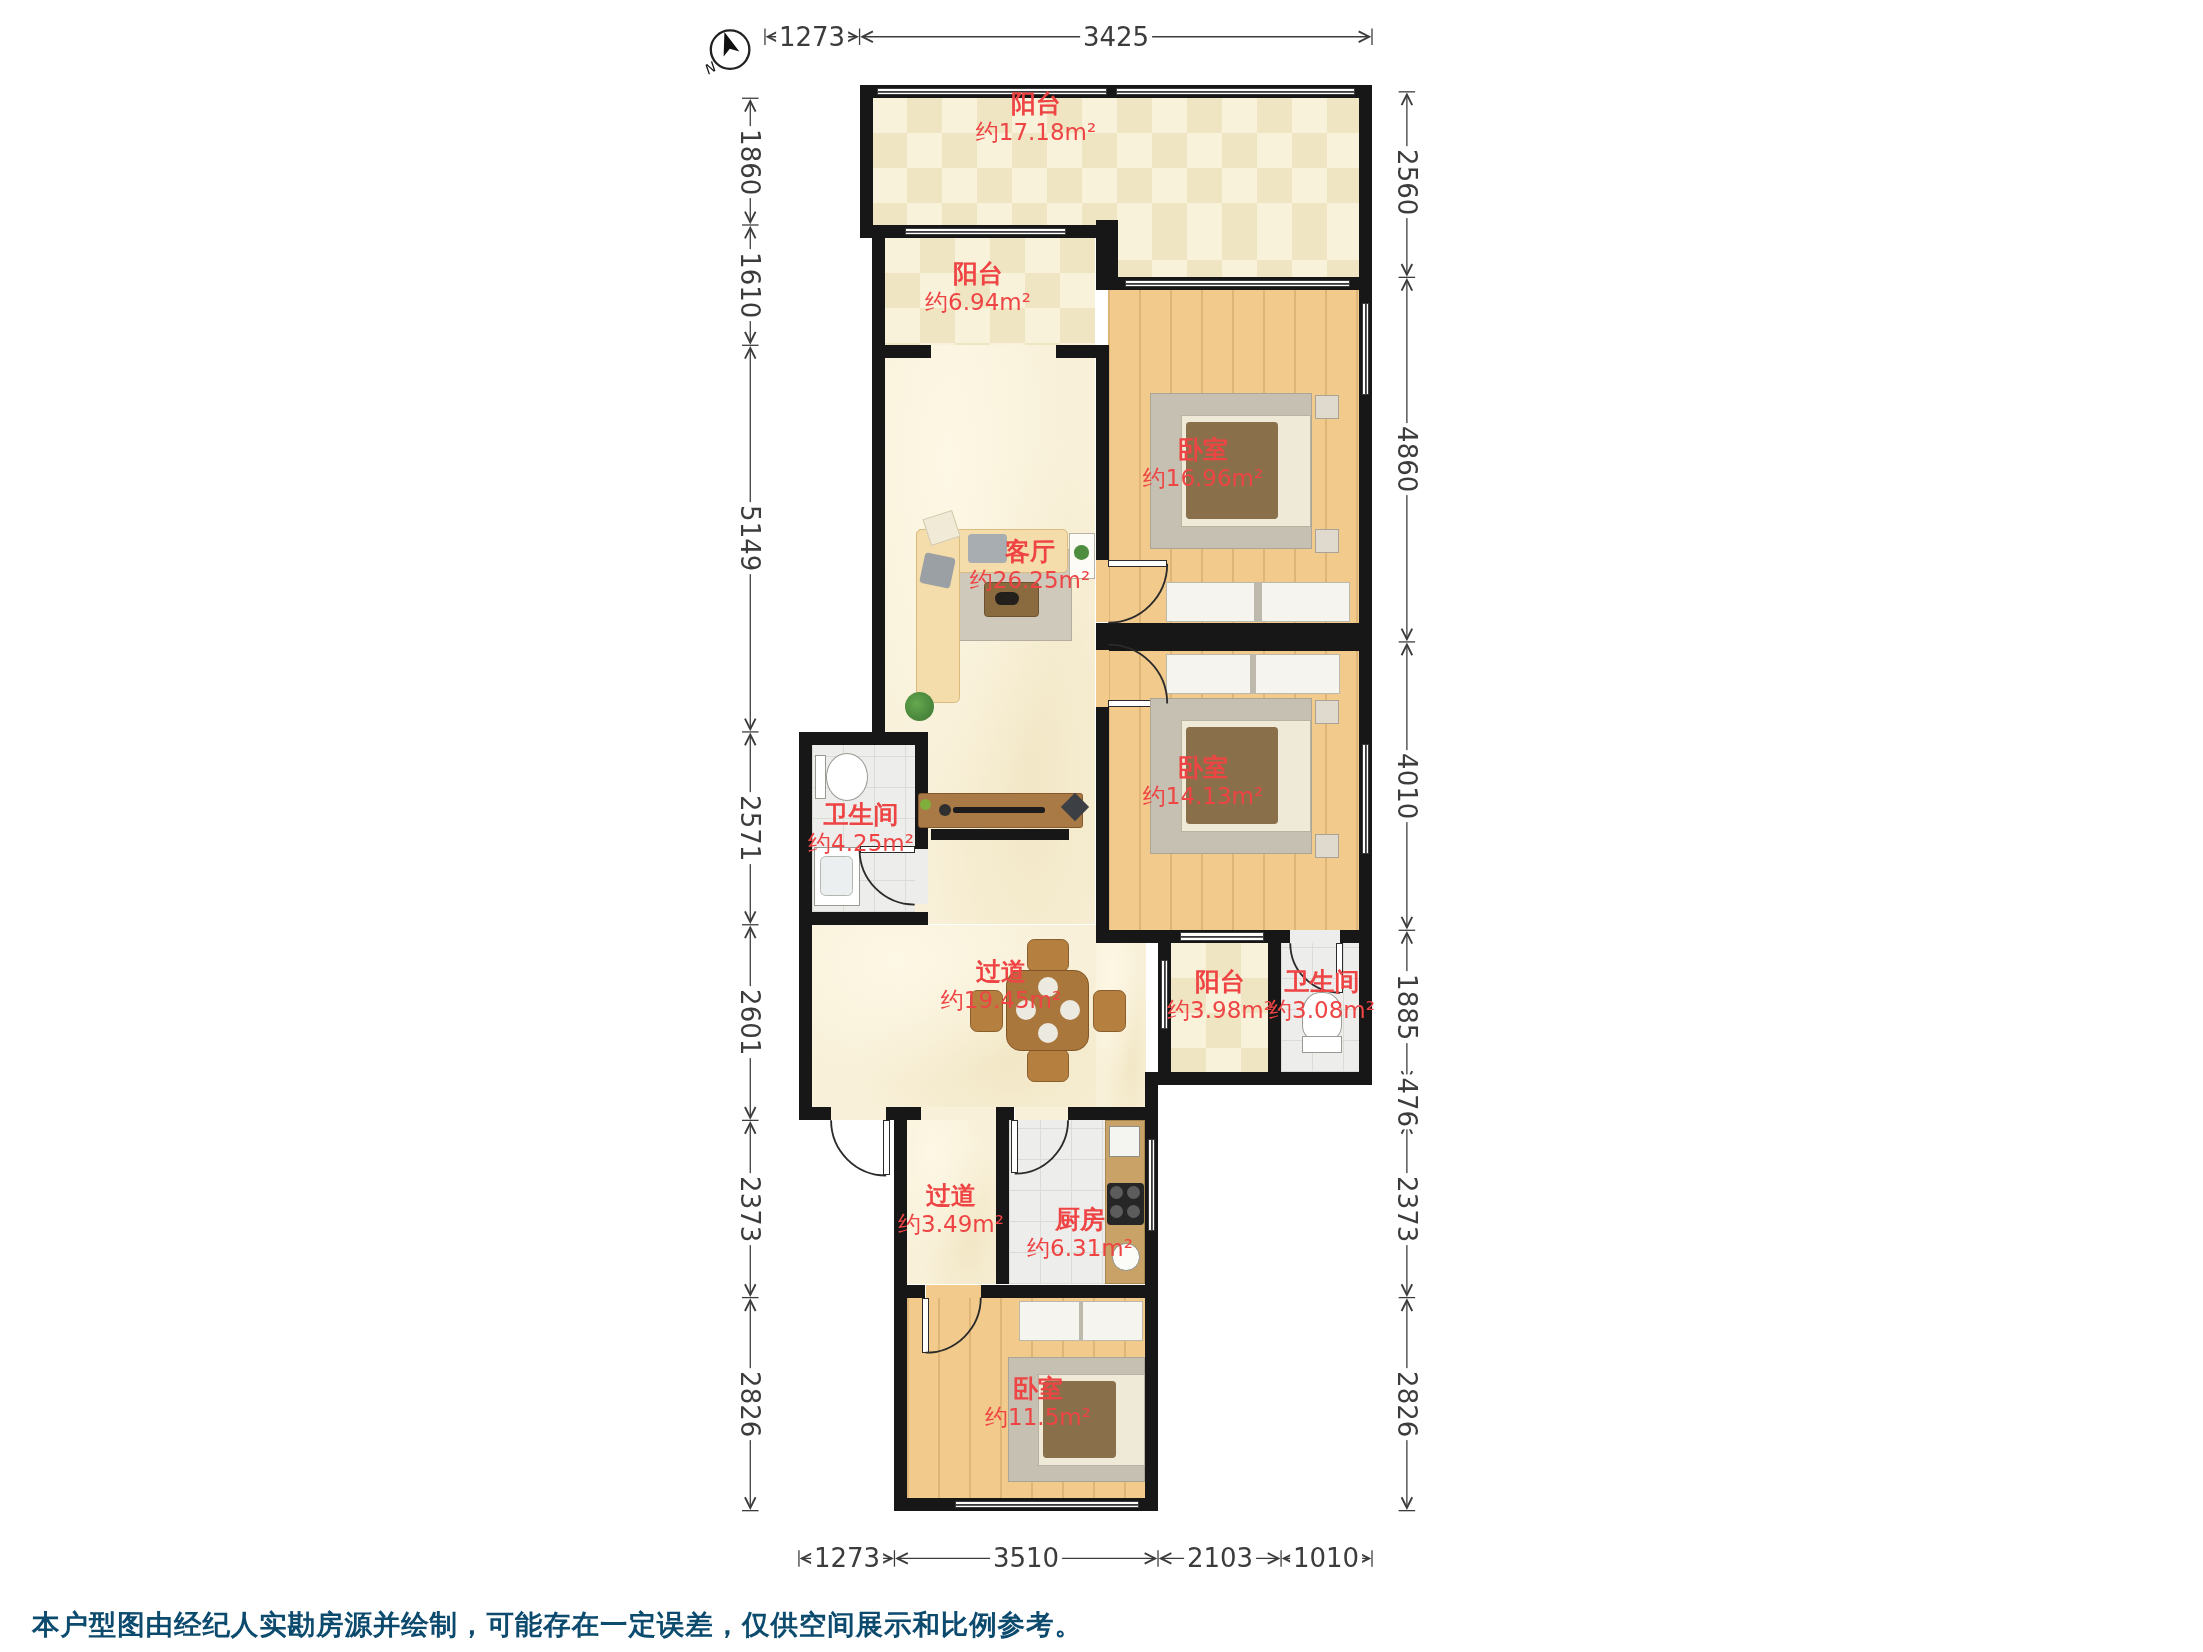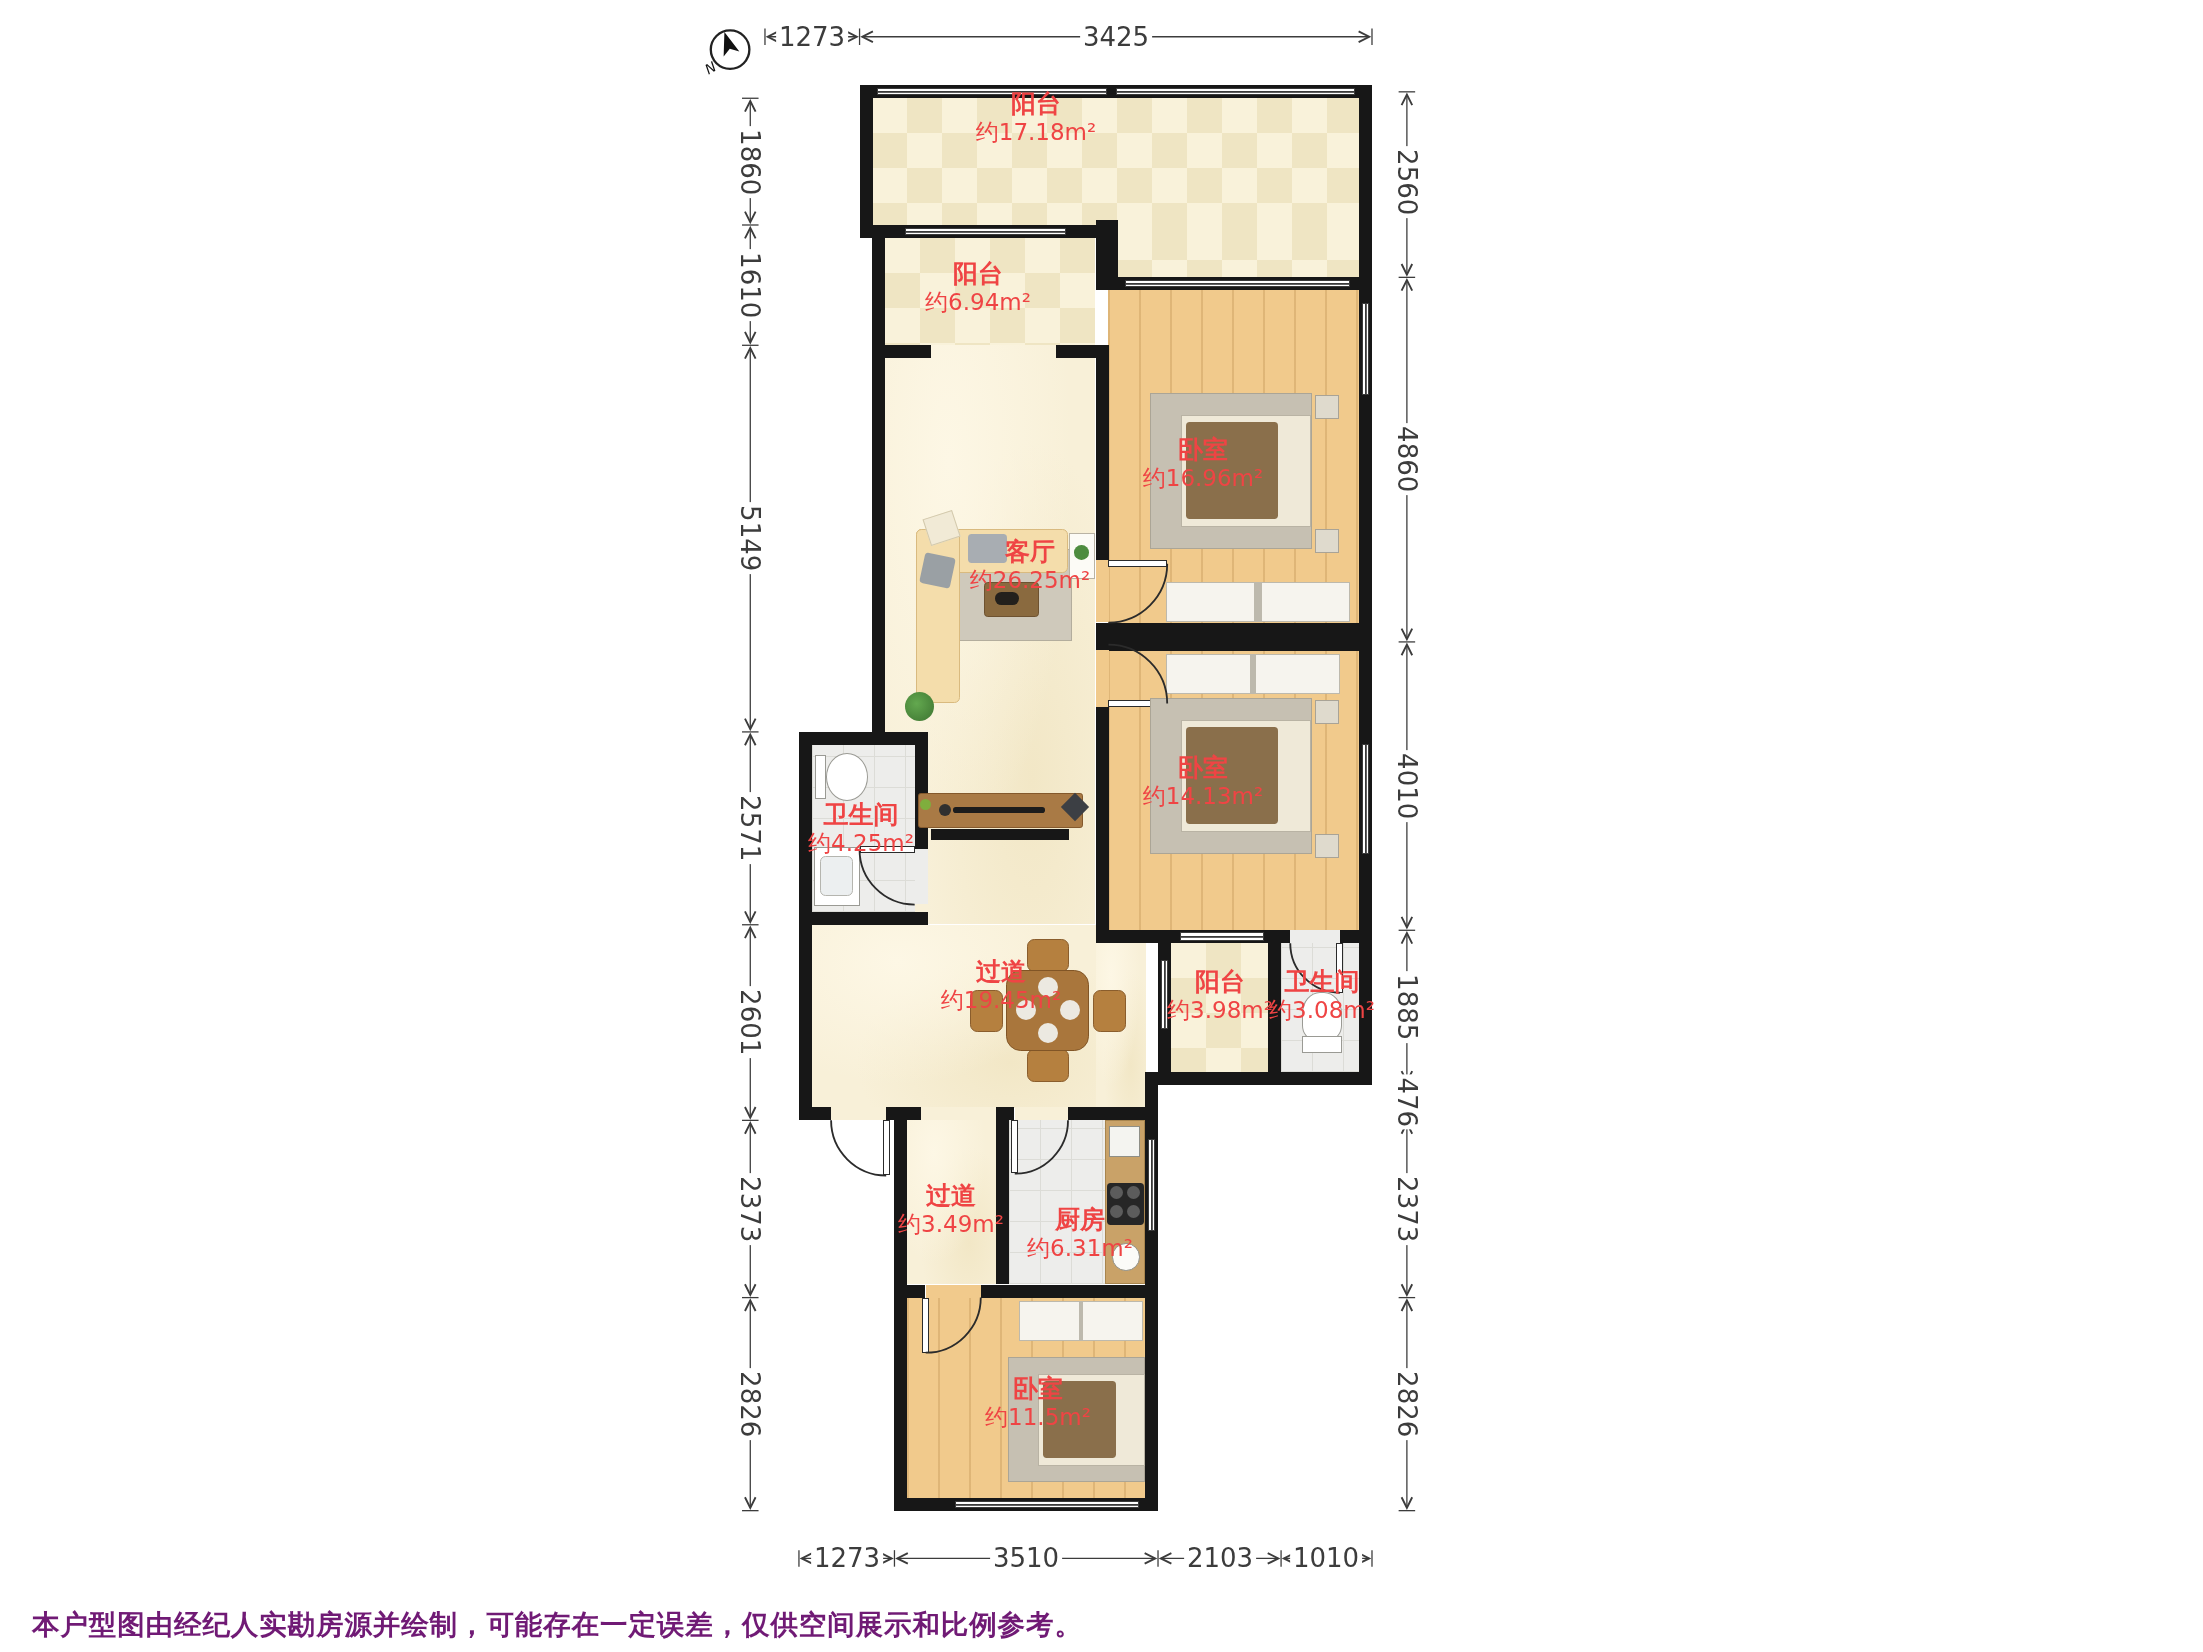--- a/index.html
+++ b/index.html
@@ -16,21 +16,21 @@
   .winH{background-image:linear-gradient(#3a3a3a,#3a3a3a);background-size:100% 1.8px;}
   .winV{background-image:linear-gradient(#3a3a3a,#3a3a3a);background-size:1.8px 100%;}
   .gap{position:absolute;}
   .leaf{position:absolute;background:#fff;border:1.4px solid #2b2b2b;box-sizing:border-box;}
   .room-label{position:absolute;transform:translate(-50%,-50%);text-align:center;color:#ef4444;line-height:1.15;white-space:nowrap;z-index:40;}
   .room-label .rname{font-size:25px;font-weight:600;}
   .room-label .rarea{font-size:23px;font-weight:500;}
   .dim{position:absolute;transform:translate(-50%,-50%);font-size:26px;color:#3c3c3c;background:#fff;padding:0.9px 2.8px;z-index:30;white-space:nowrap;}
   .dim.v{writing-mode:vertical-rl;padding:2.8px 0.9px;}
   .furn{position:absolute;box-sizing:border-box;}
-  #disclaimer{position:absolute;left:32px;top:1607px;font-size:27.5px;font-weight:bold;color:#701a75;letter-spacing:0.9px;}
+  #disclaimer{position:absolute;left:32px;top:1607px;font-size:27.5px;font-weight:bold;color:#0c4a6e;letter-spacing:0.9px;}
   svg.overlay{position:absolute;left:0;top:0;z-index:25;pointer-events:none;}
 </style>
 </head>
 <body>
 
 <div id="stage">
 
   <div class="floor checker" style="left:872px;top:98px;width:487px;height:127px;"></div>
   <div class="floor checker" style="left:1117px;top:225px;width:242px;height:52px;"></div>
   <div class="floor checker" style="left:885px;top:238px;width:210px;height:107px;"></div>

